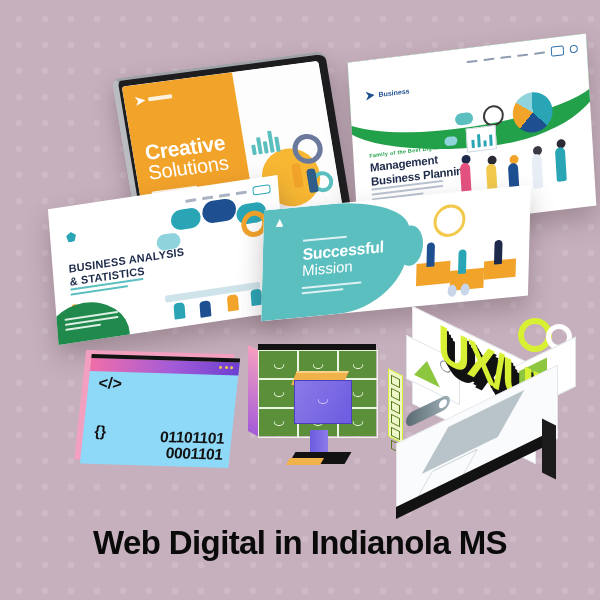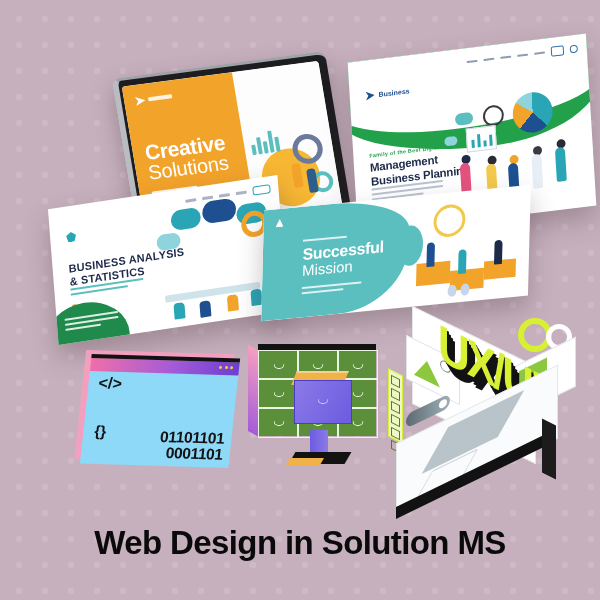--- a/index.html
+++ b/index.html
@@ -462,15 +462,15 @@
     <div class="ux-pill"></div>
     <div class="uxui-txt txt">UX/UI</div>
     <div class="lp-base">
       <div class="pad"></div>
       <div class="touch"></div>
     </div>
     <div class="lp-edge"></div>
     <div class="lp-side"></div>
   </div>
 
-  <div id="headline" class="txt">Web Design in Solution MS</div>
+  <div id="headline" class="txt">Web Digital in Indianola MS</div>
 
 </div>
 
 </body></html>

